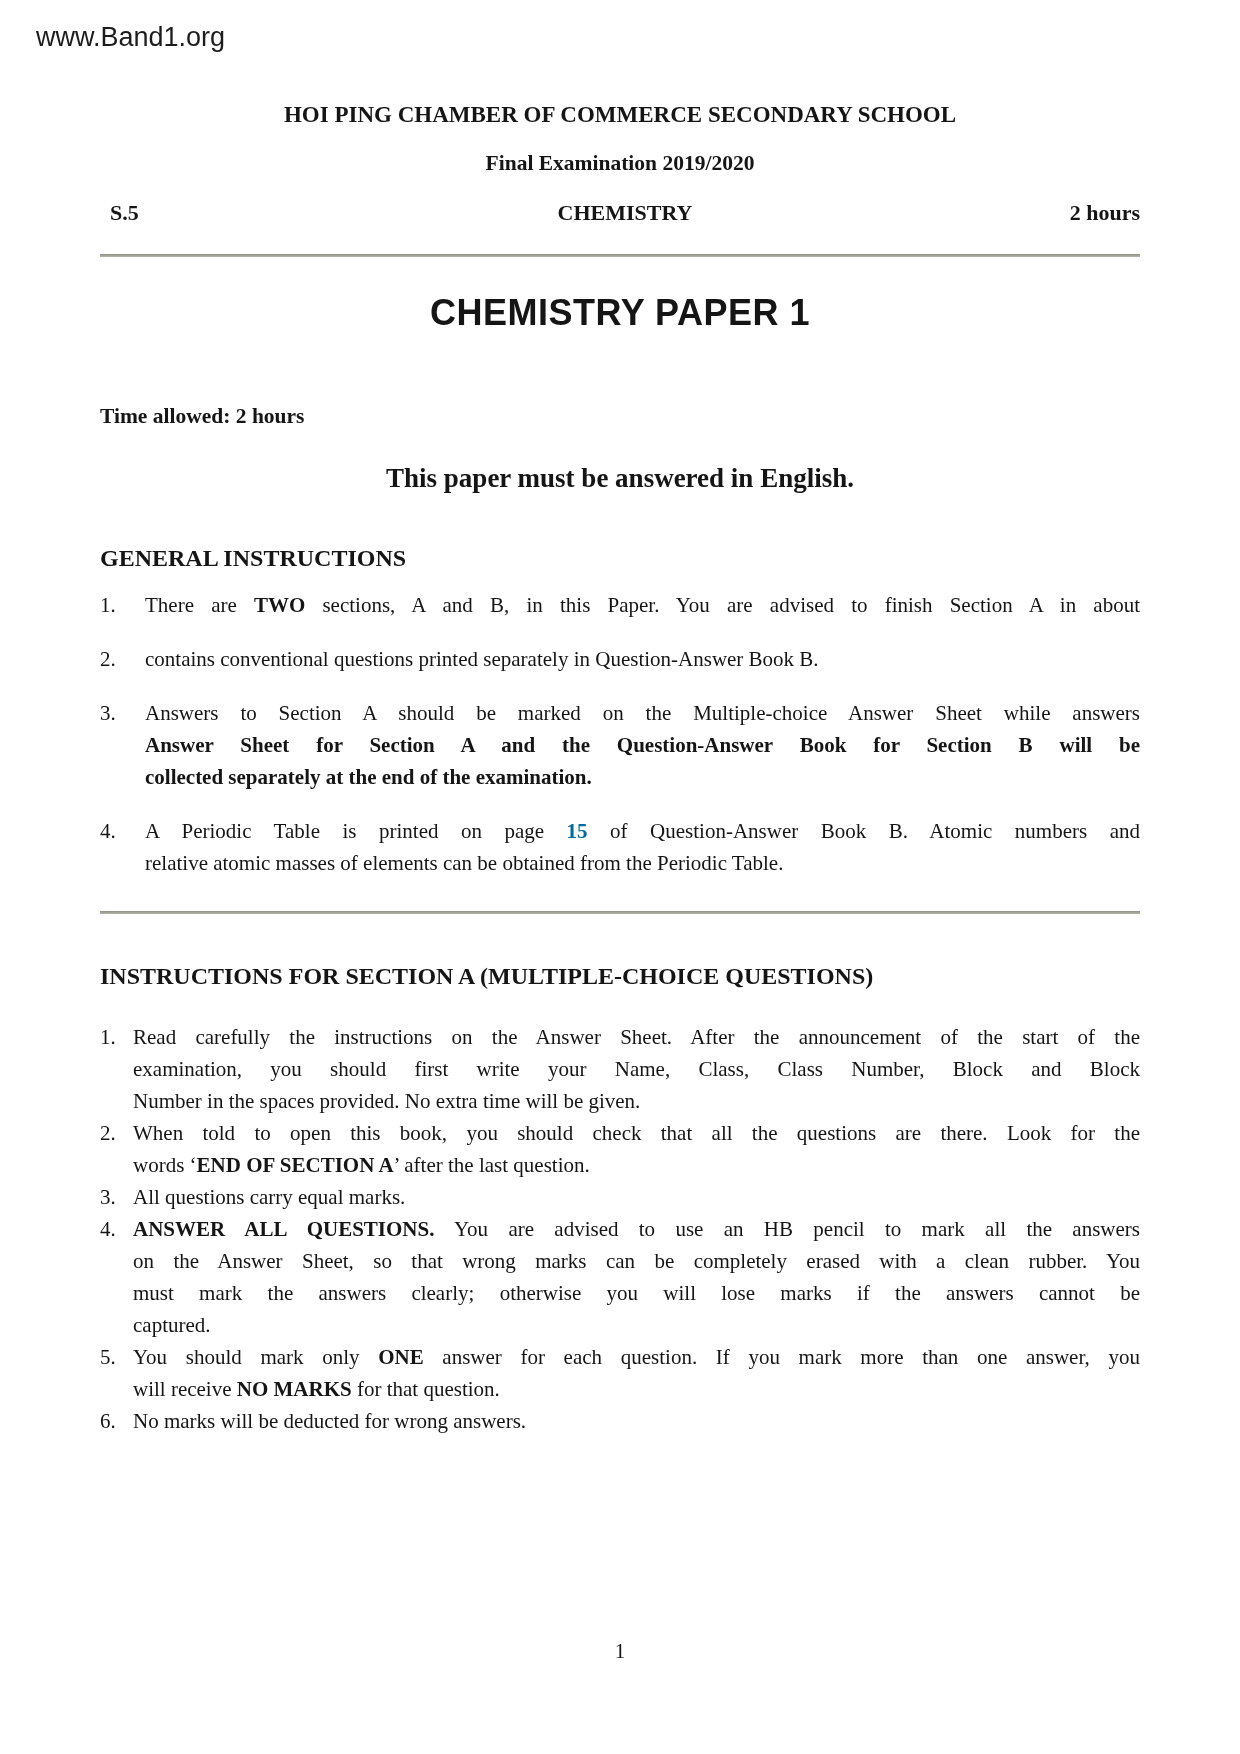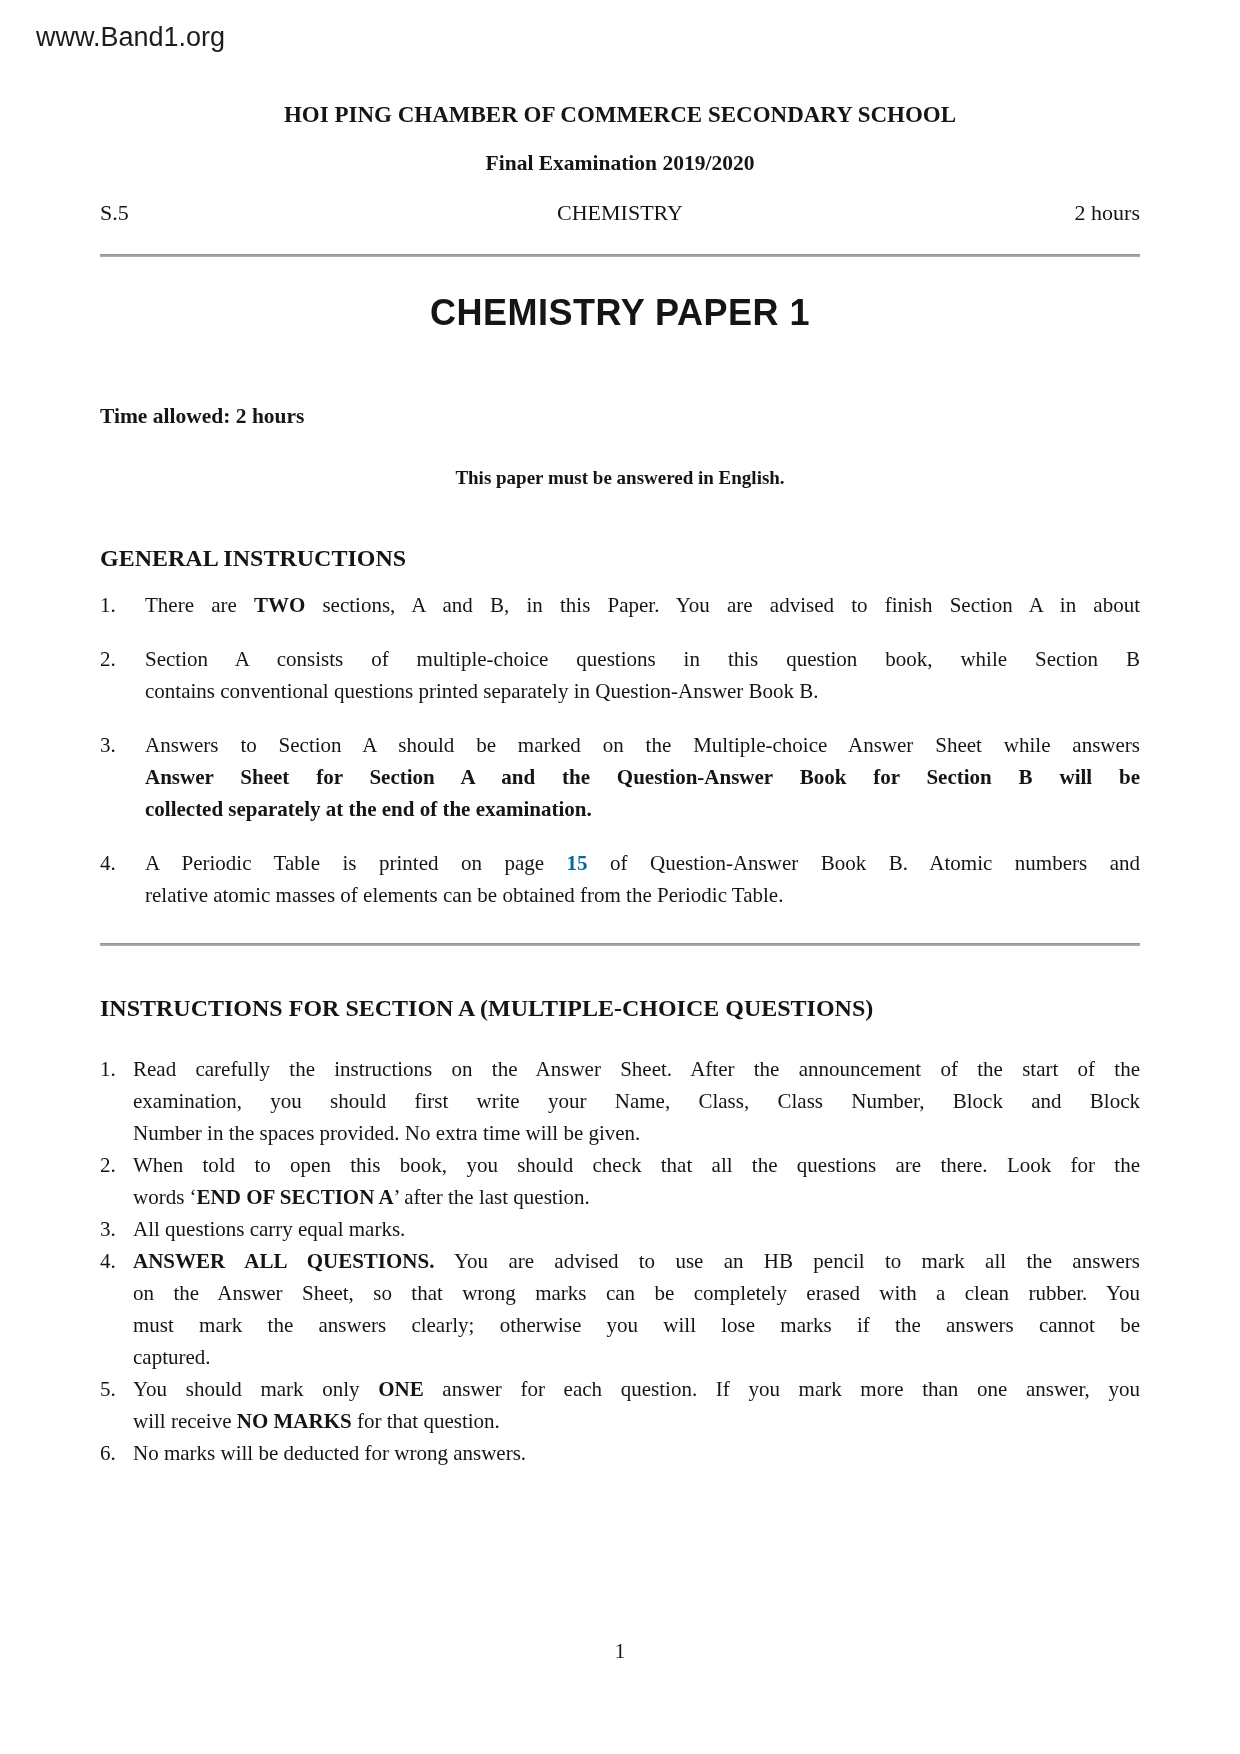--- a/index.html
+++ b/index.html
@@ -15,35 +15,35 @@
     font-size:27px; color:#1c1c1c;
   }
   .content { position:absolute; left:100px; top:0; width:1040px; }
   .b { font-weight:bold; }
   .red { color:#0369a1; }
 
   .school  { margin-top:98px; font-size:23px; font-weight:bold; line-height:34px; text-align:center; }
   .exam    { margin-top:16px; font-size:21.5px; font-weight:bold; line-height:30px; text-align:center; }
 
   .meta-row { margin-top:20px; position:relative; display:flex; align-items:flex-start;
-              font-size:22px; font-weight:normal; line-height:30px; }
+              font-size:22px; font-weight:bold; line-height:30px;margin-left:10px; }
   .meta-center { position:absolute; left:0; right:0; text-align:center; }
   .meta-right  { margin-left:auto; }
 
   .rule { height:3px; background:linear-gradient(#8f8f84,#b7b7ab); border:0; }
   .rule-1 { margin-top:26px; }
   .rule-2 { margin-top:32px; }
 
   .paper-title {
     margin-top:34px; text-align:center;
     font-family:"Liberation Sans", sans-serif;
     font-weight:bold; font-size:36px; line-height:44px; letter-spacing:0.5px;
   }
   .time-allowed   { margin-top:66px; font-size:21.5px; font-weight:bold; line-height:30px; text-align:left; }
-  .language-note  { margin-top:32px; font-size:19px; font-weight:bold; line-height:30px; text-align:center; }
+  .language-note  { margin-top:32px; font-size:27px; font-weight:bold; line-height:30px; text-align:center; }
 
   .sec-heading { font-weight:bold; font-size:24px; line-height:34px; }
   .gi-heading  { margin-top:48px; }
   .sa-heading  { margin-top:45px; }
 
   .list { font-size:21px; line-height:32px; }
   .gi-list { margin-top:14px; }
   .sa-list { margin-top:28px; }
   .li { display:flex; }
   .gi-list .li { margin-bottom:22px; }
@@ -86,21 +86,20 @@
   <div class="list gi-list">
       <div class="li">
         <div class="num">1.</div>
         <div class="itxt">
           <div class="ln stretch"><span>There are </span><span class="b">TWO</span><span> sections, A and B, in this Paper. You are advised to finish Section A in about</span></div>
         </div>
       </div>
       <div class="li">
         <div class="num">2.</div>
         <div class="itxt">
-          <div class="ln stretch"><span>Section A consists of multiple-choice questions in this question book, while Section B</span></div>
           <div class="ln"><span>contains conventional questions printed separately in Question-Answer Book B.</span></div>
         </div>
       </div>
       <div class="li">
         <div class="num">3.</div>
         <div class="itxt">
           <div class="ln stretch"><span>Answers to Section A should be marked on the Multiple-choice Answer Sheet while answers</span></div>
           <div class="ln stretch"><span class="b">Answer Sheet for Section A and the Question-Answer Book for Section B will be</span></div>
           <div class="ln"><span class="b">collected separately at the end of the examination.</span></div>
         </div>

